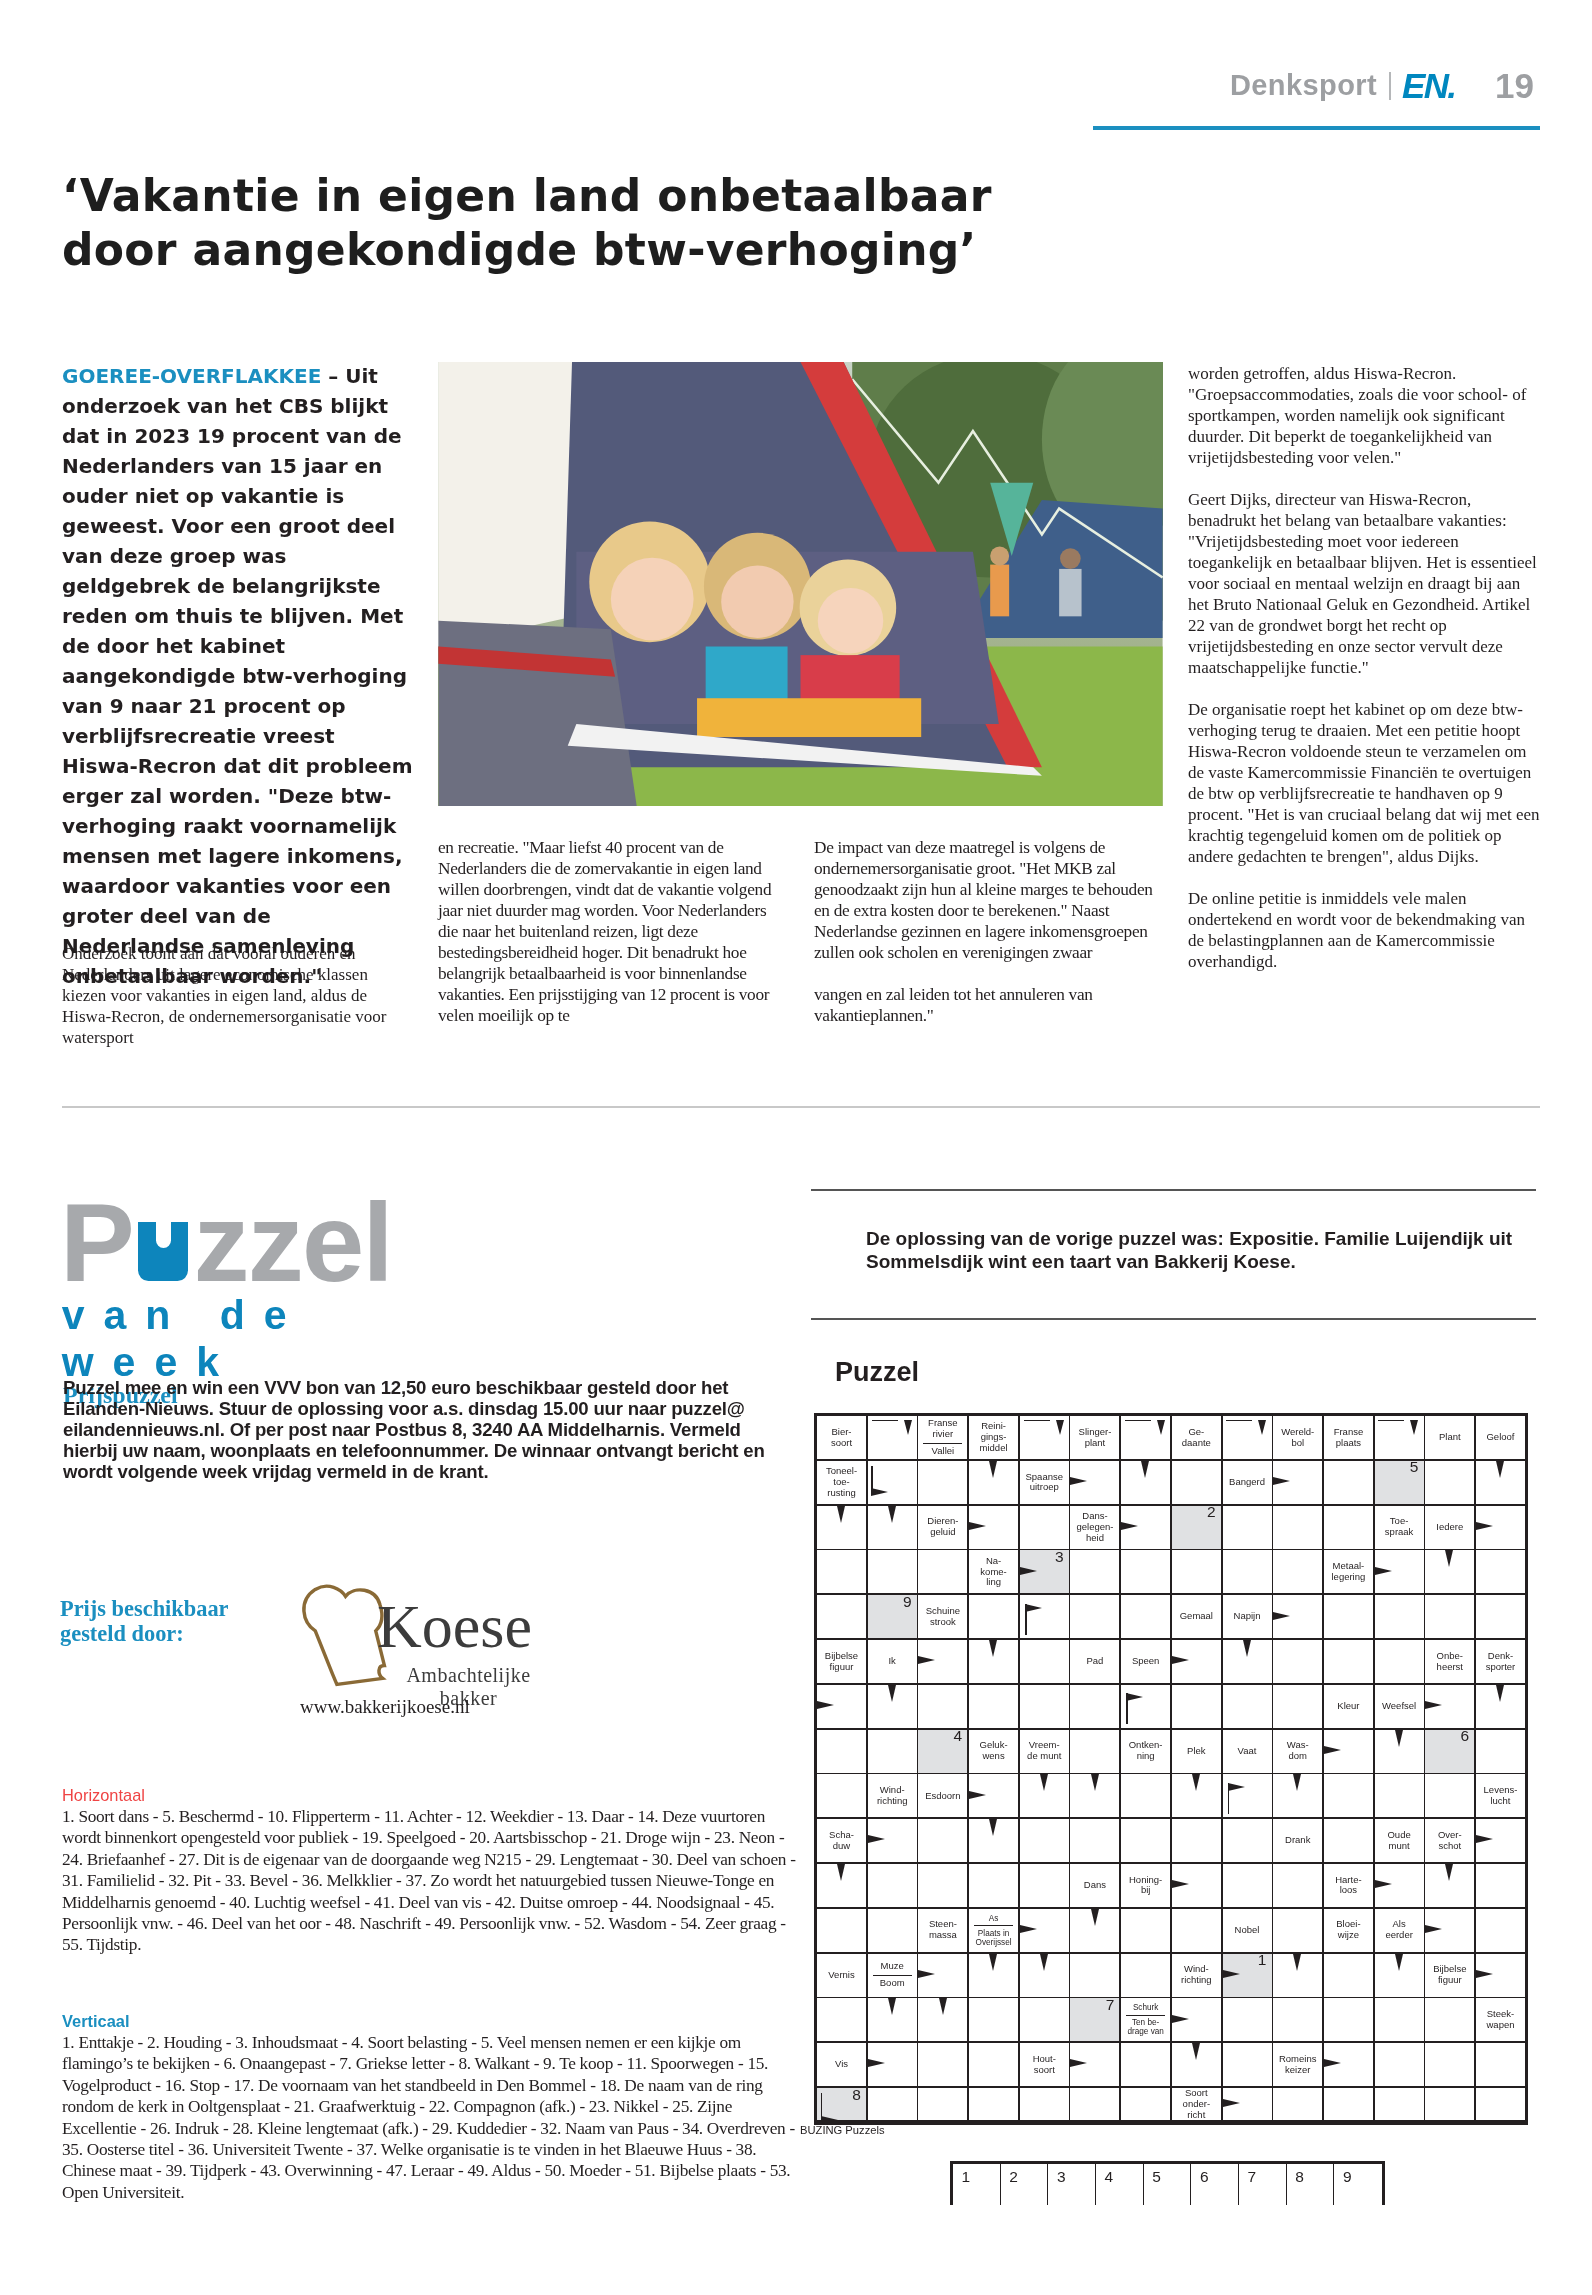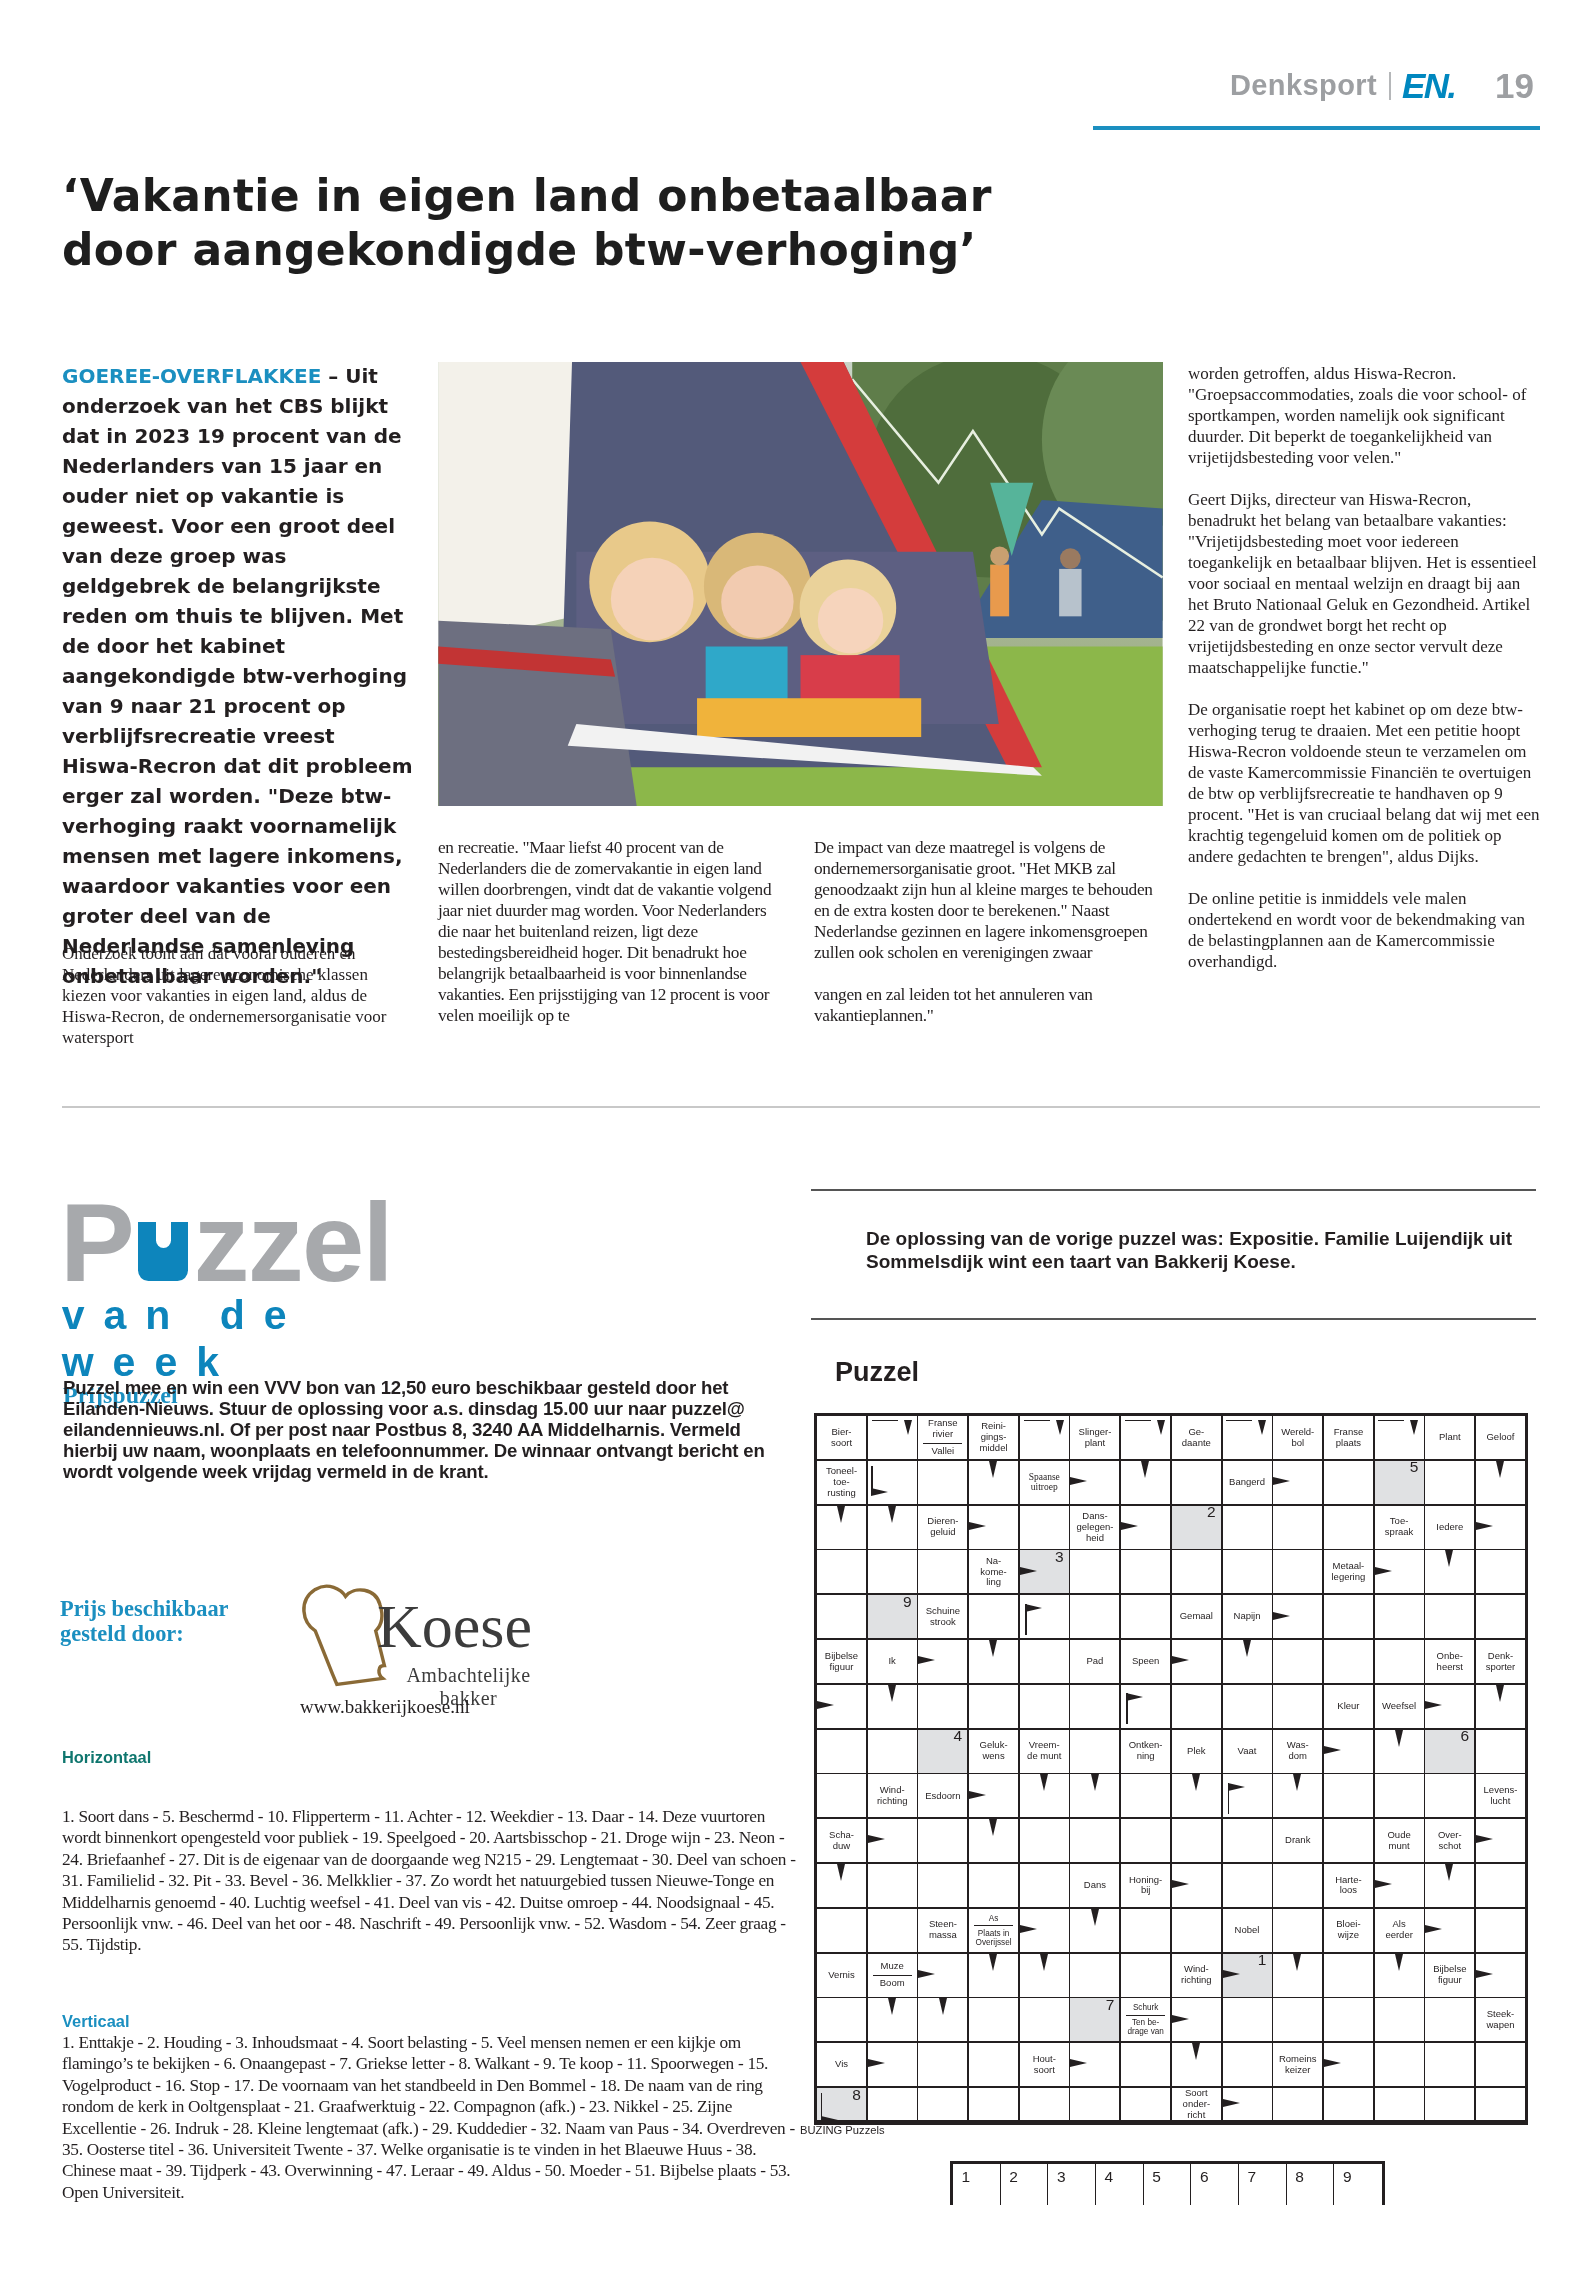--- a/index.html
+++ b/index.html
@@ -41,21 +41,21 @@
   #solution{left:866px;top:1227px;width:656px;font-size:19px;line-height:23px;font-weight:bold;color:#231f20;}
 
   #prijs-title{left:63px;top:1382px;font-size:24px;font-weight:bold;color:#1b8fc0;}
   #prijs-text{left:63px;top:1377px;width:734px;font-size:18.6px;line-height:21px;font-weight:bold;color:#231f20;letter-spacing:-0.2px;}
   #sponsor-label{left:60px;top:1596px;width:224px;font-size:22.4px;line-height:25px;font-weight:bold;color:#1b8fc0;}
   #koese{left:298px;top:1579px;width:259px;height:129px;}
   #koese-name{position:absolute;left:79px;top:15.5px;font-size:62px;color:#3c3c3c;line-height:1;}
   #koese-tag{position:absolute;left:82px;top:85px;font-size:20px;color:#3c3c3c;letter-spacing:0.5px;text-align:center;}
   #koese-url{left:300px;top:1696px;font-size:19px;color:#231f20;}
 
-  #hor-title{left:62px;top:1748px;font-size:16.4px;font-weight:bold;color:#0f766e;}
+  #hor-title{left:62px;top:1786px;font-size:16.4px;font-weight:normal;color:#ef4444;}
   #hor-text{left:62px;top:1806px;width:734px;font-size:17.3px;line-height:21.4px;letter-spacing:-0.3px;}
   #ver-title{left:62px;top:2012px;font-size:16.4px;font-weight:bold;color:#1b8fc0;}
   #ver-text{left:62px;top:2032px;width:734px;font-size:17.3px;line-height:21.4px;letter-spacing:-0.3px;}
 
   #puzzel-heading{left:835px;top:1357px;font-size:27px;font-weight:bold;color:#231f20;}
 
   
   #grid{left:814px;top:1413px;width:708px;height:706px;border:3.5px solid #231f20;box-sizing:content-box;display:grid;grid-template-columns:repeat(14,1fr);grid-template-rows:repeat(15,1fr);background:#231f20;gap:1.7px;}
   .cell{background:#fff;position:relative;overflow:hidden;display:flex;align-items:center;justify-content:center;text-align:center;font-family:"Liberation Sans","DejaVu Sans",sans-serif;font-size:9.5px;line-height:10.8px;color:#231f20;}
   .cell.shaded{background:#e0e1e3;}
@@ -241,21 +241,21 @@
 rusting</span>
     </div>
     <div class="cell">
       <span class="arr cornerright"></span>
     </div>
     <div class="cell"></div>
     <div class="cell">
       <span class="arr down"></span>
     </div>
     <div class="cell">
-      <span style="white-space: pre-line; font-family: Liberation Serif, serif;">Spaanse
+      <span style="white-space: pre-line;">Spaanse
 uitroep</span>
     </div>
     <div class="cell">
       <span class="arr right"></span>
     </div>
     <div class="cell">
       <span class="arr down"></span>
     </div>
     <div class="cell"></div>
     <div class="cell">

